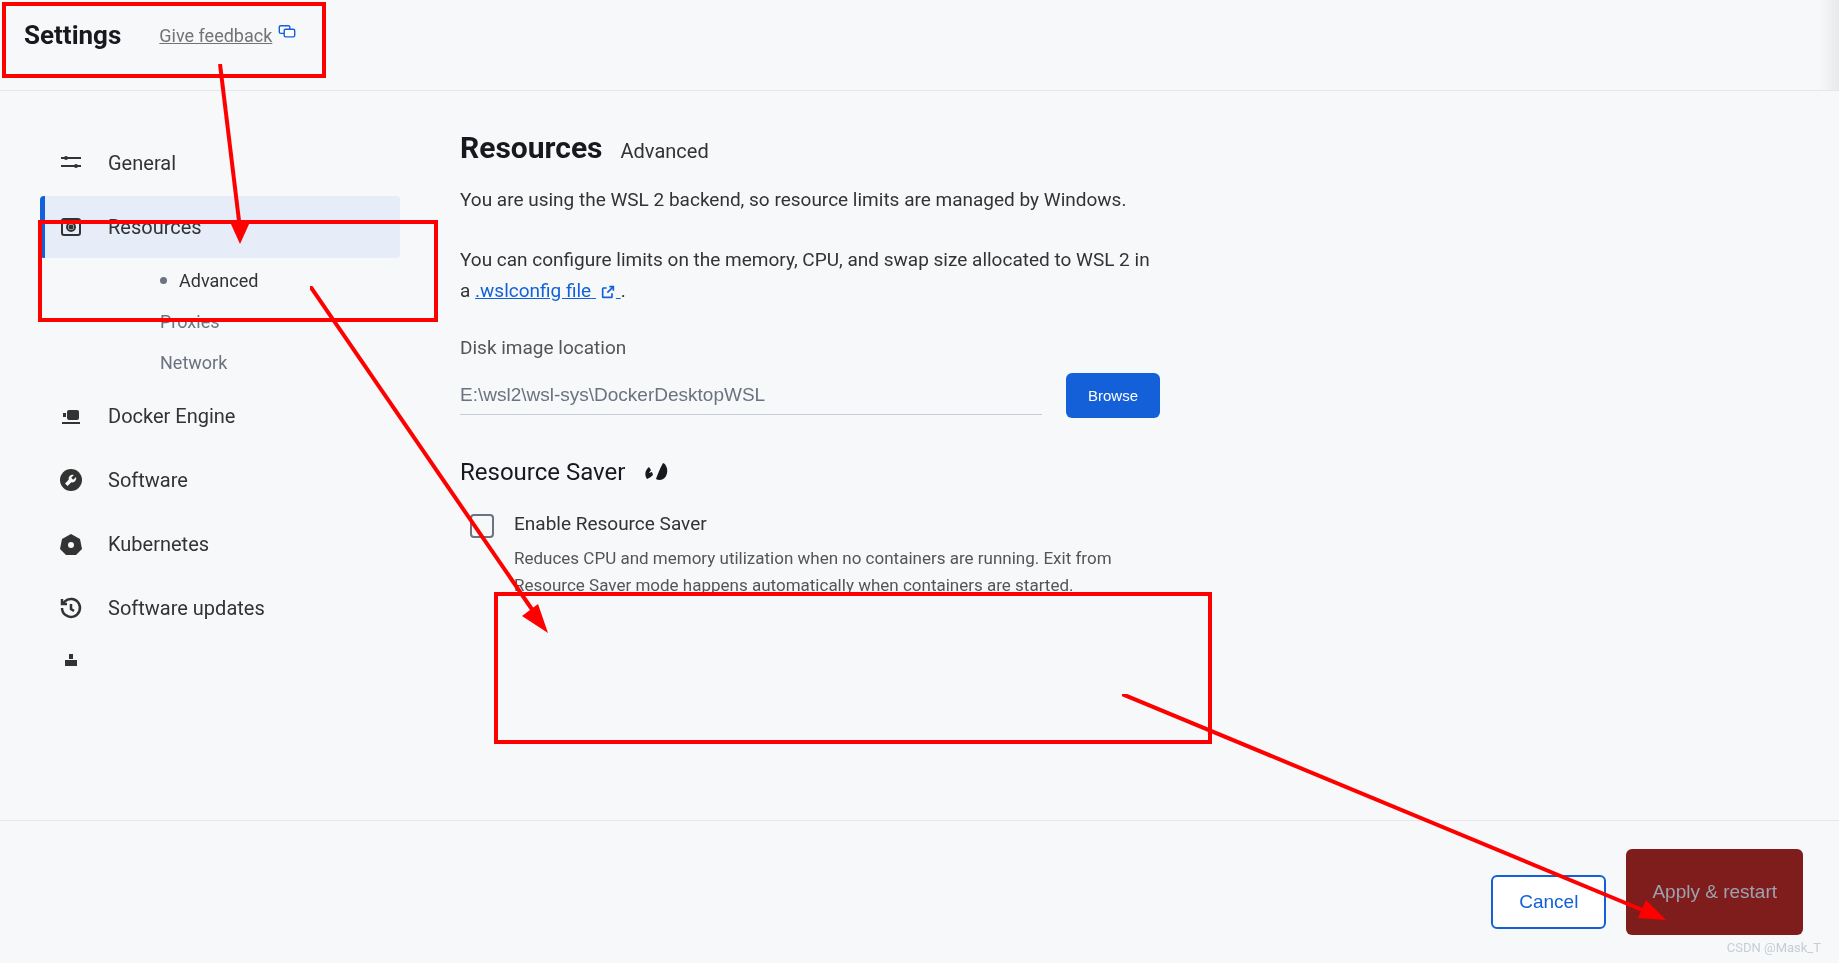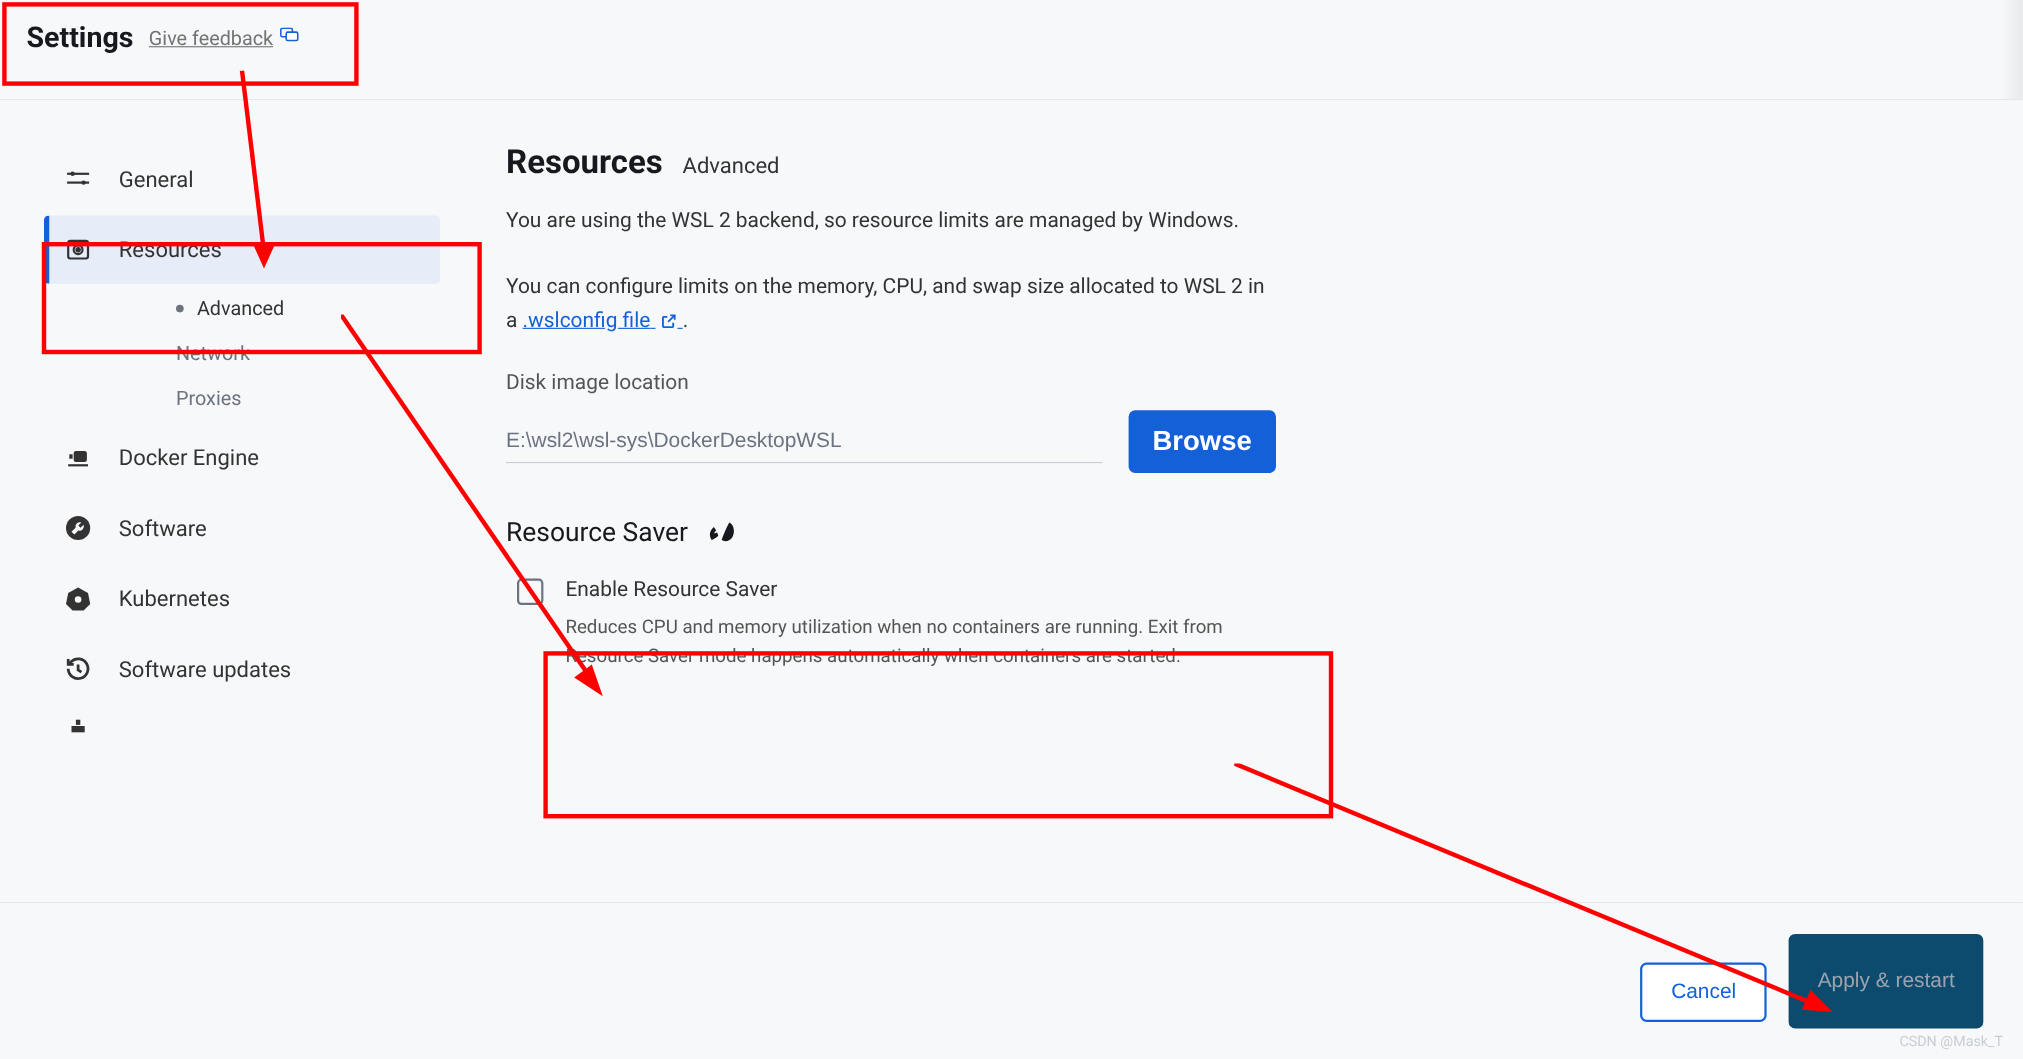--- a/index.html
+++ b/index.html
@@ -9,21 +9,21 @@
       color: #17191e;
       width: 1839px;
       height: 963px;
       position: relative;
       overflow: hidden;
     }
     .header {
       display: flex;
       align-items: center;
       padding: 20px 24px 20px 24px;
-      gap: 14px;
+      gap: 38px;
       background: #f7f8f9;
     }
     .header-title { font-size: 26px; font-weight: 700; }
     .feedback-link { color:#737373; font-size:18px; text-decoration: underline; display:flex; align-items:flex-start; gap:6px; cursor:pointer;}
     .feedback-icon { width:18px; height:14px; }
     .divider { height:1px; background:#e5e7eb; width:100%; position:absolute; top:90px; left:0; }
 
     .content { display:flex; padding: 60px 0 0 40px; position:relative; }
     .sidebar { width: 380px; padding-right:20px; }
     .nav-item {
@@ -49,21 +49,21 @@
 
     .field-label { font-size:19px; color:#555; margin-bottom:14px; }
     .field-row { display:flex; align-items:center; gap:24px; margin-bottom:40px;}
     .text-input {
       flex:1; border:none; border-bottom:1px solid #c7cdd6;
       background:transparent; font-size:19px; padding:8px 0; color:#6b7280;
       outline:none;
     }
     .browse-btn {
       background:#1360d9; color:#fff; border:none; border-radius:6px;
-      padding:14px 22px; font-size:25px; font-weight:700; cursor:pointer;
+      padding:14px 22px; font-size:15px; font-weight:400; cursor:pointer;
     }
 
     .section-head { display:flex; align-items:center; gap:18px; margin-top:10px; margin-bottom:20px;}
     .section-title { font-size:24px; font-weight:400; }
     .eco-icon { width:26px; height:26px; }
 
     .checkbox-row { display:flex; gap:20px; padding:6px 10px;}
     .checkbox-box {
       width:24px; height:24px; border:2px solid #6b7280; border-radius:4px;
       flex-shrink:0; cursor:pointer; margin-top:2px;
@@ -72,21 +72,21 @@
     .checkbox-label { font-size:19px; color:#333; margin-bottom:10px;}
     .checkbox-desc { font-size:17px; color:#555; line-height:1.55; max-width:640px;}
 
     .footer {
       position:absolute; bottom:0; left:0; right:0;
       border-top:1px solid #e5e7eb; background:#fff0;
       display:flex; justify-content:flex-end; align-items:center;
       padding:28px 36px; gap:20px;
     }
     .btn-cancel { border:2px solid #1360d9; color:#1360d9; background:#fff; padding:14px 26px; font-size:19px; border-radius:6px; cursor:pointer;margin-top:19px;}
-    .btn-apply  { border:none; background:#0c4a6e; color:#9ca3af; padding:32px 26px; font-size:19px; border-radius:6px; cursor:default;}
+    .btn-apply  { border:none; background:#7f1d1d; color:#9ca3af; padding:32px 26px; font-size:19px; border-radius:6px; cursor:default;}
 
     .watermark { position:absolute; bottom:8px; right:18px; font-size:13px; color:#c7cdd6;}
 
     
     .anno-box { position:absolute; border:4px solid #ff0000; pointer-events:none; z-index:50;}
     .anno-arrow { position:absolute; z-index:51; pointer-events:none; }
     svg.arrow-svg line { stroke:#ff0000; stroke-width:4; }
     svg.arrow-svg polygon { fill:#ff0000; }
 
     .top-fade { position:absolute; top:0; right:0; width:20px; height:90px; background:linear-gradient(to right, transparent, rgba(0,0,0,0.06));}
@@ -132,24 +132,24 @@
       </span>
       <span>Resources</span>
     </div>
 
     <div class="sub-items">
       <div class="sub-item active">
         <span class="sub-bullet"></span>
         <span>Advanced</span>
       </div>
       <div class="sub-item">
+        <span>Proxies</span>
+      </div>
+      <div class="sub-item">
         <span>Network</span>
-      </div>
-      <div class="sub-item">
-        <span>Proxies</span>
       </div>
     </div>
 
     <div class="nav-item">
       <span class="nav-icon">
         <svg viewBox="0 0 24 24" width="24" height="24" fill="currentColor">
             <rect x="8" y="6" width="12" height="10" rx="2"></rect>
             <rect x="3" y="18" width="18" height="2"></rect>
             <rect x="4" y="9" width="3" height="4"></rect>
           </svg>

